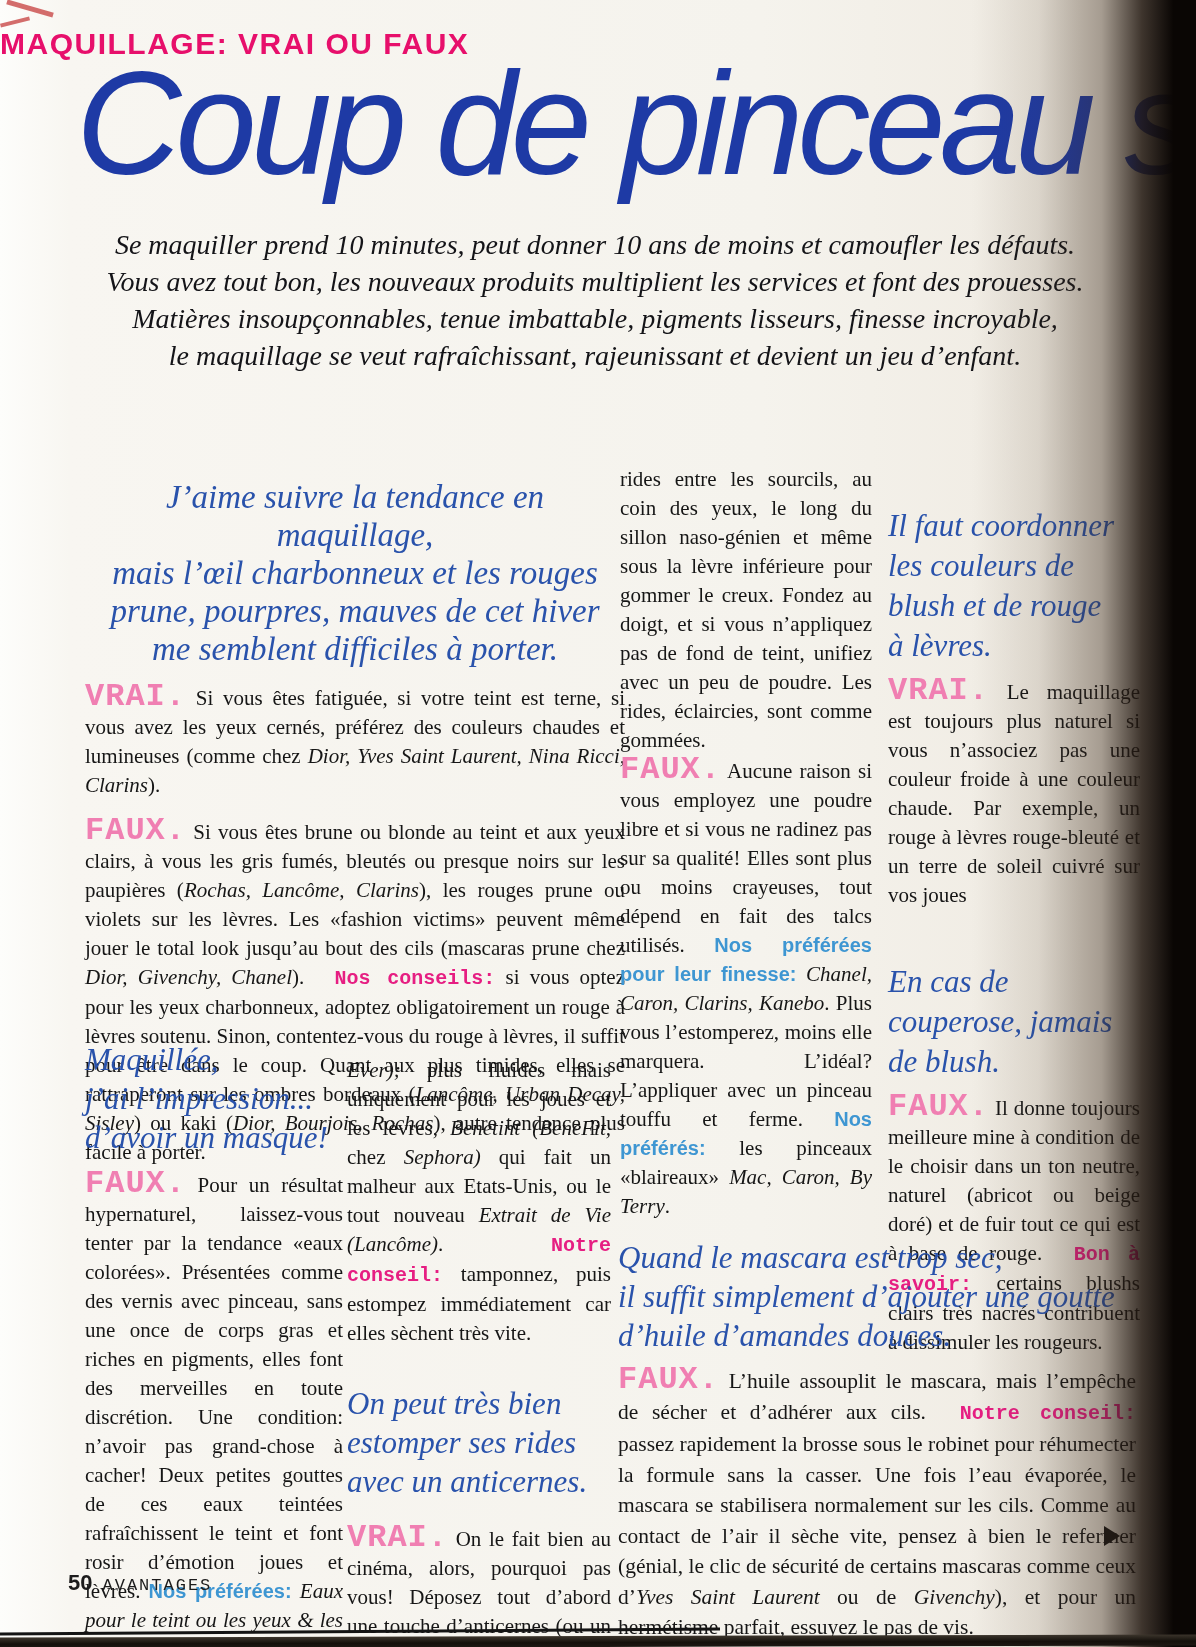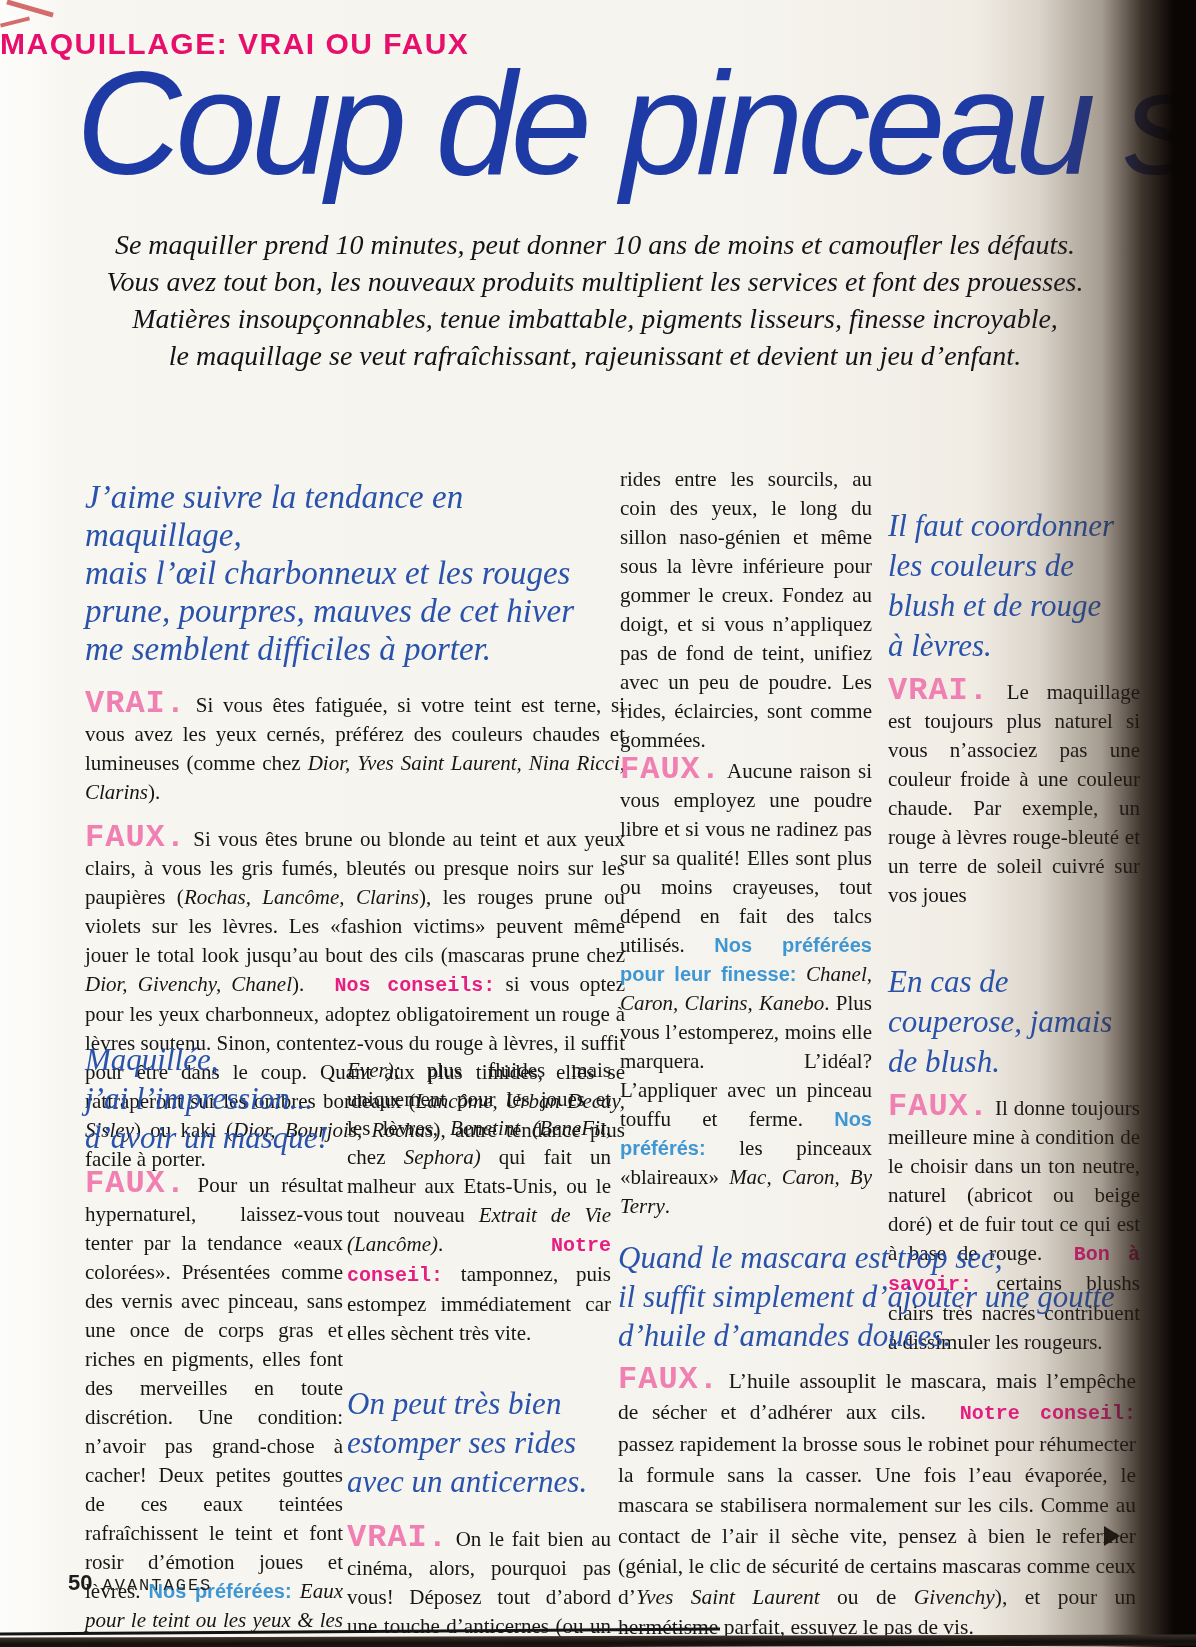--- a/index.html
+++ b/index.html
@@ -41,21 +41,21 @@
     margin:0;
   }
   .vf{
     font-family:Liberation Mono, monospace;font-weight:800;
     font-size:32px;letter-spacing:1px;color:#f07fb2;
   }
   .seg-i{font-style:italic;}
   .seg-pink{font-family:Liberation Mono, monospace;font-weight:700;color:#e61e82;font-size:20px;margin-left:20px;}
   .seg-blue{font-family:"Liberation Sans",sans-serif;font-weight:700;color:#3e96d2;font-size:20px;}
   #col-left-wide{left:85px;top:478px;width:540px;}
-  #col-left-wide .q-heading{margin:0 0 21px 0;}
+  #col-left-wide .q-heading{margin:0 0 14px 0;text-align:center;}
   #col-left-wide .bodytext{margin-bottom:16px;}
   #subcol-a{left:85px;top:1040px;width:258px;}
   #subcol-a .q-heading{margin:0 0 12px 0;}
   #subcol-b{left:347px;top:1056px;width:264px;}
   #subcol-b .q-heading{margin:36px 0 22px 0;}
   #col-mid{left:620px;top:465px;width:252px;}
   #col-mid .q-heading{margin:40px 0 6px 0;}
   #col-right{left:888px;top:506px;width:252px;}
   #col-right .q-heading{margin:0 0 10px 0;line-height:40px;}
   #col-right .q-heading.second{margin:52px 0 10px 0;}

